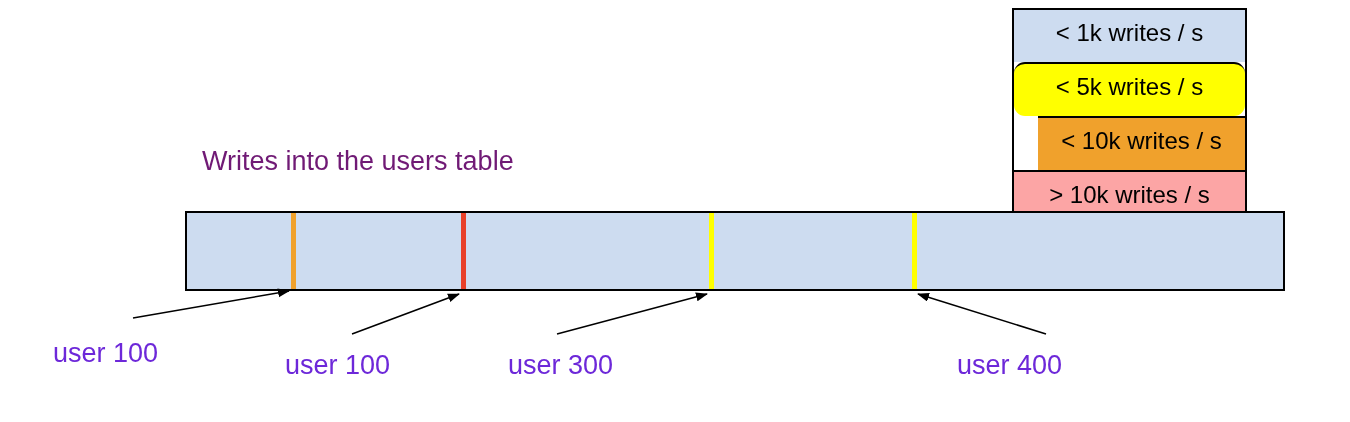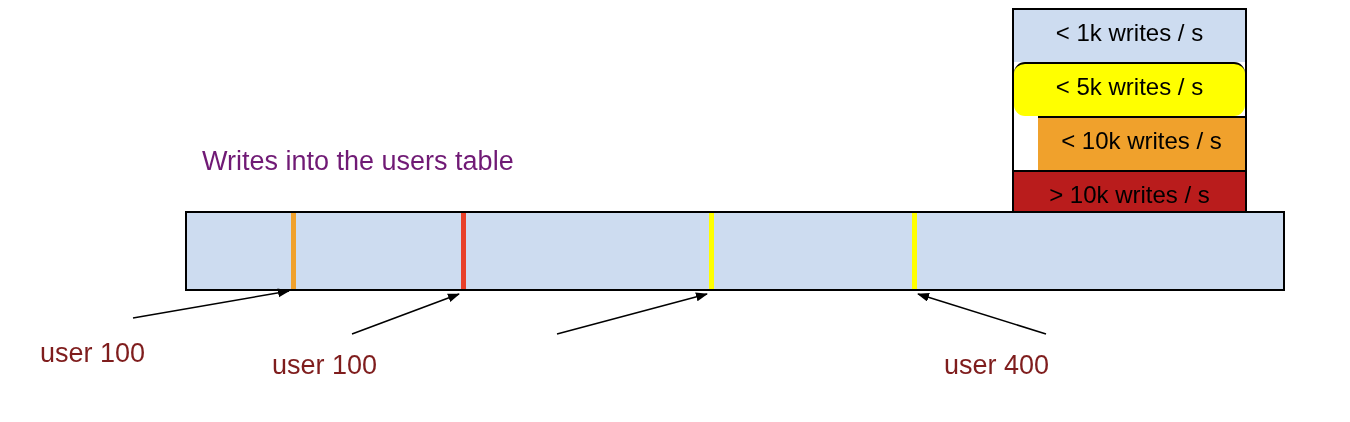--- a/index.html
+++ b/index.html
@@ -52,47 +52,49 @@
     width: 1350px;
     height: 422px;
   }
   .marker-line {
     position: absolute;
     width: 5px;
   }
   .user-label {
     position: absolute;
     font-size: 27px;
-    color: #7f1d1d;
+    color: #6d28d9;
     white-space: nowrap;
+    margin-left: 13px;
   }
   .arrow-layer { pointer-events: none; }
 </style>
 </head>
 <body>
 
 <div class="canvas">
 
   <div class="legend">
       <div class="legend-row" style="background: rgb(205, 220, 240);">&lt; 1k writes / s</div>
       <div class="legend-row" style="background: rgb(255, 255, 0); border-radius: 11px;">&lt; 5k writes / s</div>
       <div class="legend-row" style="background: rgb(240, 161, 44); margin-left: 24px;">&lt; 10k writes / s</div>
-      <div class="legend-row" style="background: #b91c1c;">&gt; 10k writes / s</div>
+      <div class="legend-row" style="background: #fca5a5;">&gt; 10k writes / s</div>
     </div>
 
   <div class="diagram-title">Writes into the users table</div>
 
   <div class="users-bar" style="left: 185px; top: 211px; width: 1100px; height: 80px; background: rgb(205, 220, 240); border-color: rgb(0, 0, 0);"></div>
 
   <div class="marker-layer">
       <div class="marker-line" style="left: 291px; top: 213px; height: 76px; background: rgb(240, 161, 44);"></div>
       <div class="user-label" style="left: 40px; top: 338px;">user 100</div>
       <div class="marker-line" style="left: 461px; top: 213px; height: 76px; background: rgb(232, 64, 42);"></div>
       <div class="user-label" style="left: 272px; top: 350px;">user 100</div>
       <div class="marker-line" style="left: 709px; top: 213px; height: 76px; background: rgb(255, 255, 0);"></div>
+      <div class="user-label" style="left: 495px; top: 350px;">user 300</div>
       <div class="marker-line" style="left: 912px; top: 213px; height: 76px; background: rgb(255, 255, 0);"></div>
       <div class="user-label" style="left: 944px; top: 350px;">user 400</div>
     </div>
 
   <svg class="arrow-layer" width="1350" height="422" viewBox="0 0 1350 422">
     <defs>
       <marker id="arrowhead" markerUnits="userSpaceOnUse" markerWidth="14" markerHeight="10" refX="11" refY="4.5" orient="auto">
         <path d="M0,0 L12,4.5 L0,9 z" fill="#000000"></path>
       </marker>
     </defs>

